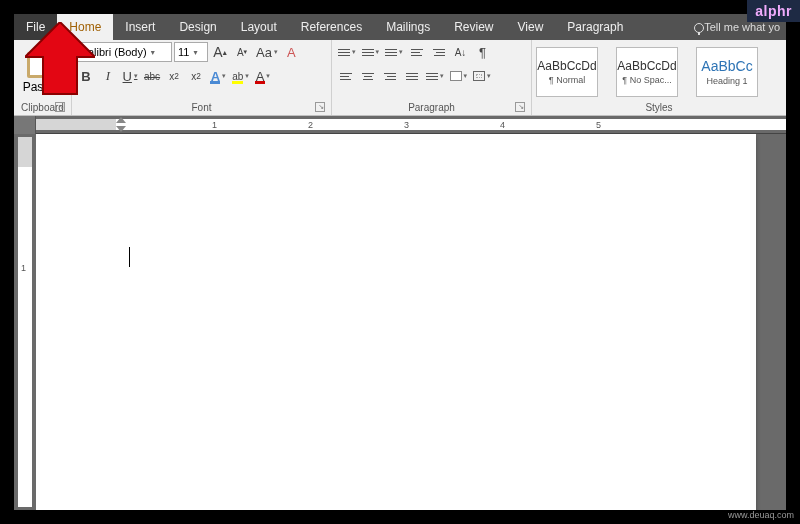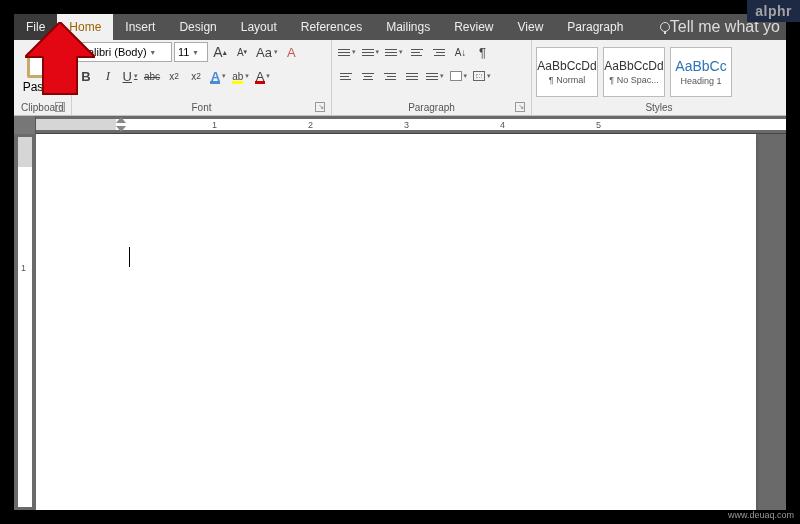--- a/index.html
+++ b/index.html
@@ -2,21 +2,21 @@
 <html><head>
 <meta charset="utf-8">
 <style>
 * { box-sizing: border-box; margin: 0; padding: 0; }
 body { width: 800px; height: 524px; background: #000; font-family: "Segoe UI", Arial, sans-serif; font-size: 12px; overflow: hidden; position: relative; }
 .window { position: absolute; left: 14px; top: 14px; right: 14px; bottom: 14px; background: #525252; border-radius: 0; overflow: hidden; }
 .tabbar { display: flex; align-items: center; height: 26px; background: #525252; color: #fff; }
 .tab { padding: 0 12px; height: 26px; line-height: 26px; cursor: pointer; font-size: 12px; color: #eee; }
 .tab.file { background: #3a3a3a; }
 .tab.home { background: #f1f1f1; color: #a16207; }
-.tell { margin-left: auto; display: flex; align-items: center; padding: 0 6px; color: #ddd; font-size: 16px; white-space: nowrap; }
+.tell { margin-left: auto; display: flex; align-items: flex-end; padding: 0 6px; color: #ddd; font-size: 11px; white-space: nowrap; }
 .bulb { width: 10px; height: 10px; border: 1px solid #ddd; border-radius: 50%; position: relative; }
 .bulb::after { content: ""; position: absolute; left: 3px; bottom: -3px; width: 2px; height: 3px; background: #ddd; }
 .ribbon { background: #f1f1f1; border-bottom: 1px solid #c0c0c0; height: 76px; display: flex; }
 .group { display: flex; flex-direction: column; border-right: 1px solid #d0d0d0; padding: 2px 4px 0 4px; }
 .group-body { flex: 1; display: flex; align-items: center; }
 .group-label { font-size: 10px; color: #555; text-align: center; height: 14px; line-height: 14px; position: relative; }
 .launcher { position: absolute; right: 2px; top: 1px; width: 10px; height: 10px; border: 1px solid #999; font-size: 7px; line-height: 8px; text-align: right; color: #777; }
 .paste-btn { width: 40px; display: flex; flex-direction: column; align-items: center; gap: 2px; padding-top: 2px; }
 .clip-ico { width: 22px; height: 26px; background: #c9a96a; border-radius: 2px; position: relative; }
 .clip-ico::before { content: ""; position: absolute; left: 6px; top: -3px; width: 10px; height: 6px; background: #999; border-radius: 2px 2px 0 0; }
@@ -35,21 +35,21 @@
 .color-bar { position: relative; }
 .color-bar::after { content: ""; position: absolute; left: 2px; right: 8px; bottom: 2px; height: 3px; background: var(--bar, red); }
 .lines { display: inline-flex; flex-direction: column; gap: 2px; }
 .lines span { width: 12px; height: 1px; background: #555; display: block; }
 .align-l span:nth-child(2){width:9px}.align-l span:nth-child(3){width:11px}
 .align-c span{margin:0 auto}.align-c span:nth-child(2){width:8px}.align-c span:nth-child(3){width:10px}
 .align-r span{margin-left:auto}.align-r span:nth-child(2){width:9px}.align-r span:nth-child(3){width:11px}
 .shade-ico { width: 12px; height: 10px; border: 1px solid #888; background: #fff; }
 .border-ico { width: 12px; height: 10px; border: 1px solid #666; position: relative; }
 .border-ico::before { content:""; position:absolute; inset:2px; border:1px dotted #aaa; }
-.styles-body { display: flex; gap: 5px; }
+.styles-body { display: flex; gap: 18px; }
 .style-card { width: 62px; height: 50px; border: 1px solid #bbb; background: #fff; display: flex; flex-direction: column; align-items: center; justify-content: center; font-size: 10px; }
 .style-card .sample { font-size: 12px; color: #333; }
 .style-card.h1 .sample { color: #2E74B5; font-size: 14px; }
 .style-card .name { font-size: 9px; color: #555; margin-top: 2px; }
 .ruler-h { height: 18px; background: #6a6a6a; border-bottom: 1px solid #444; position: relative; display:flex; }
 .ruler-h .corner { width: 22px; height: 18px; background: #777; border-right:1px solid #555; }
 .ruler-h .scale { flex:1; background: #fff; margin: 3px 0; position: relative; }
 .ruler-h .scale .num { position: absolute; top: 1px; font-size: 9px; color: #555; }
 .ruler-h .shade { position:absolute; left:0; top:0; bottom:0; background:#d6d6d6; width:80px;}
 .ruler-h .ind { position:absolute; top:-2px; left:80px; width:0;height:0;border-left:5px solid transparent;border-right:5px solid transparent;border-bottom:6px solid #888;}
@@ -57,21 +57,21 @@
 .workarea { display:flex; height: calc(100% - 26px - 76px - 18px); background:#6a6a6a; }
 .ruler-v { width: 22px; background:#6a6a6a; padding:3px 4px;}
 .ruler-v .vscale { width:14px; height:100%; background:#d6d6d6; position:relative;}
 .ruler-v .vscale .white{position:absolute; top:30px; left:0; right:0; bottom:0; background:#fff;}
 .ruler-v .vnum{position:absolute; left:3px; font-size:9px; color:#555;}
 .page-wrap { flex:1; overflow:hidden; position:relative; padding: 0 0 0 0;}
 .page { background:#fff; margin: 0 0 0 0; height: 420px; width: 720px; position: relative; box-shadow: 0 2px 4px rgba(0,0,0,0.3);}
 .cursor { position:absolute; left:93px; top:113px; width:1px; height:20px; background:#000; animation: blink 1s step-start infinite;}
 @keyframes blink { 50% {opacity:0} }
 .arrow { position:absolute; left:25px; top:22px; pointer-events:none; z-index:50; }
-.alphr { position:absolute; right:0; top:0; background:#1e2a44; color:#a3a3a3; font-weight:600; font-size:14px; padding:3px 8px; letter-spacing:0.5px; z-index:60;}
+.alphr { position:absolute; right:0; top:0; background:#1e2a44; color:#f0abfc; font-weight:600; font-size:14px; padding:3px 8px; letter-spacing:0.5px; z-index:60;}
 .wm { position:absolute; right:6px; bottom:4px; font-size:9px; color:#999; z-index:60;}
 </style>
 </head>
 <body>
 
 <div class="window">
 
   <div class="tabbar">
     <div class="tab file">File</div>
     <div class="tab home">Home</div>

